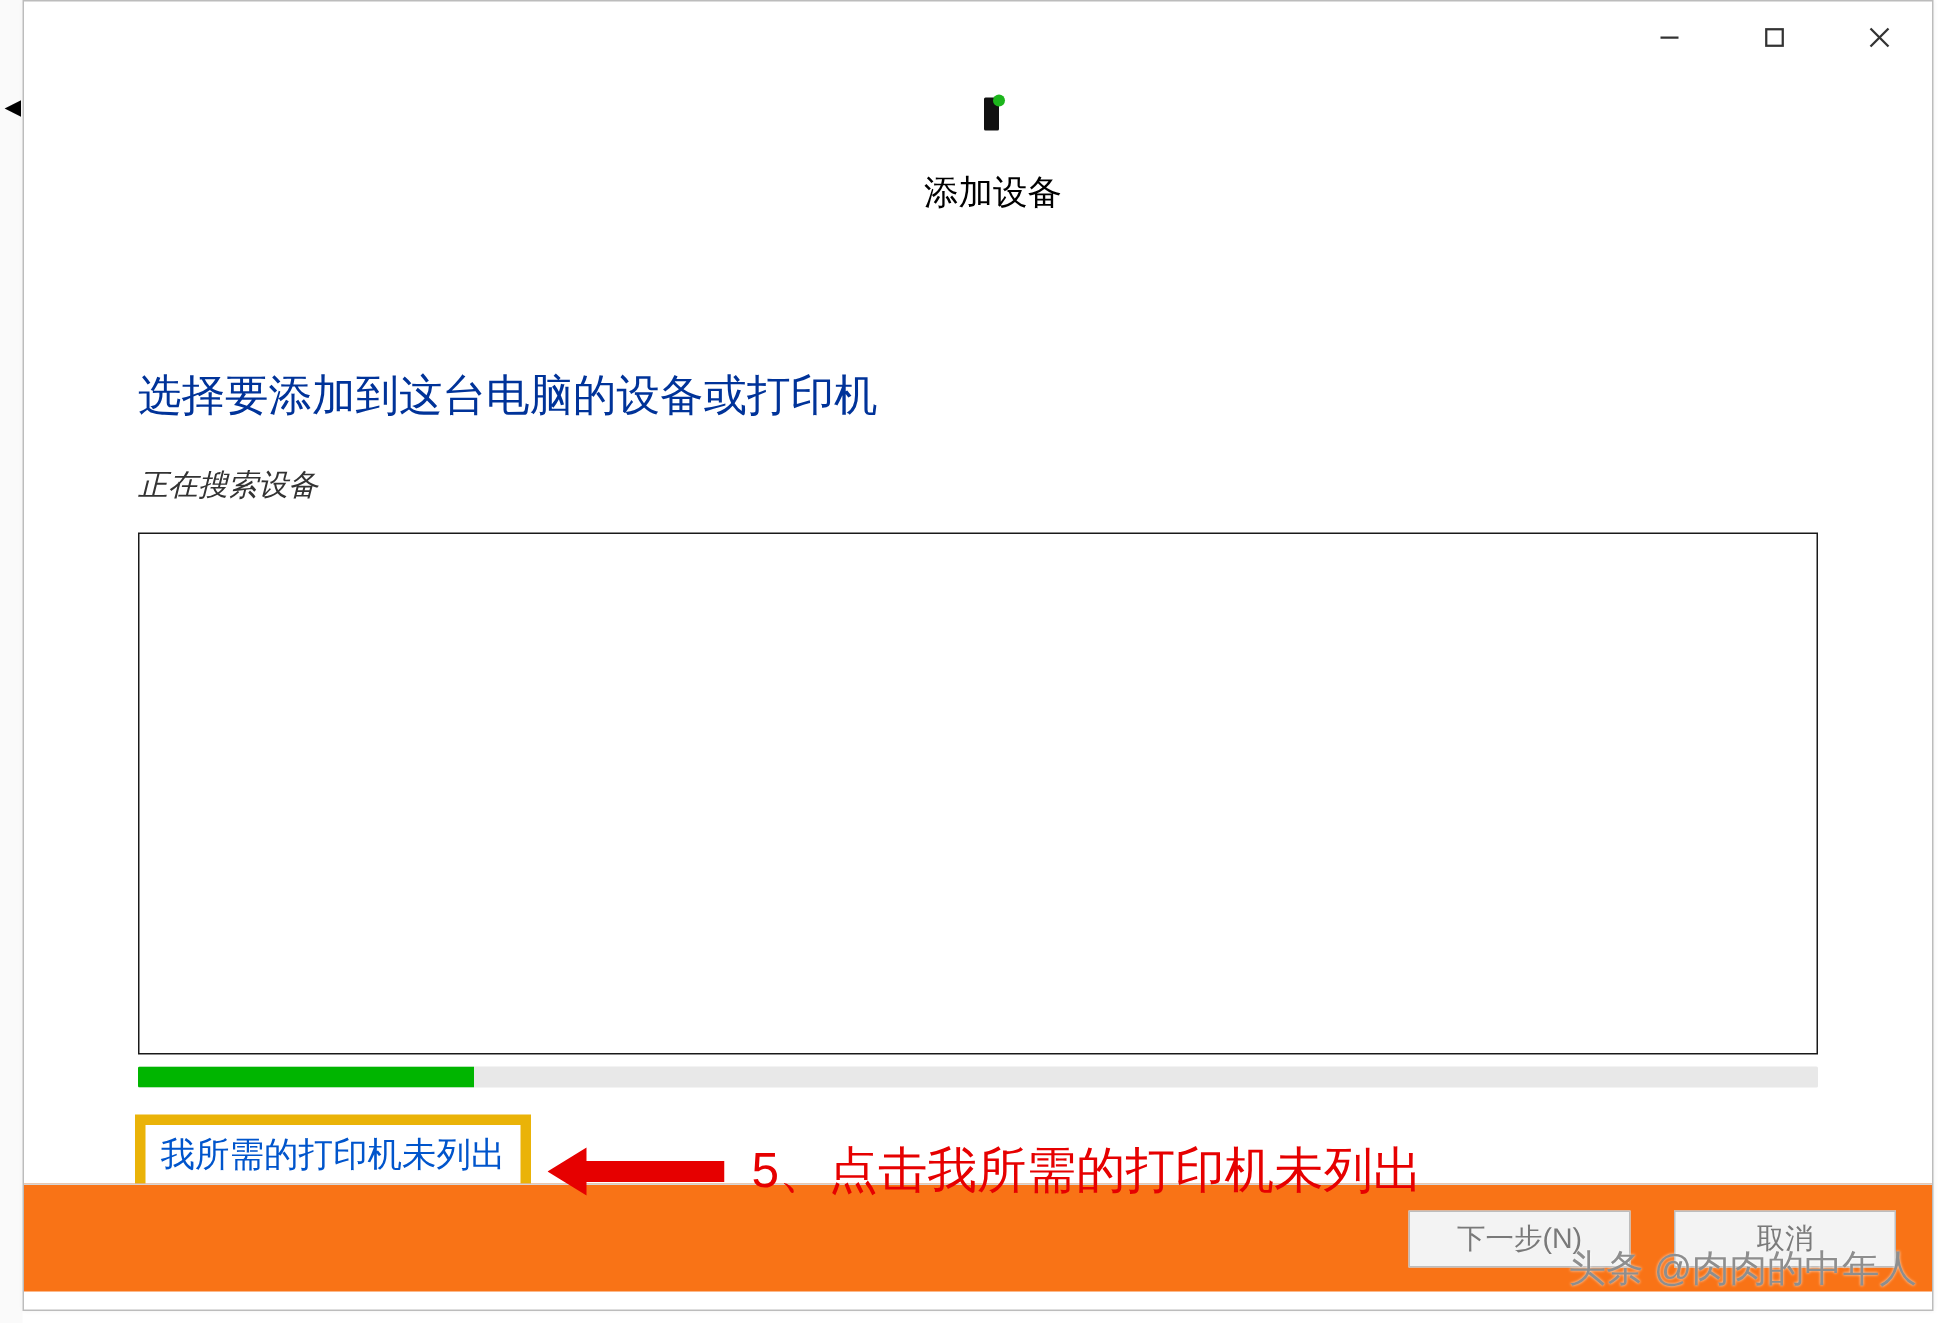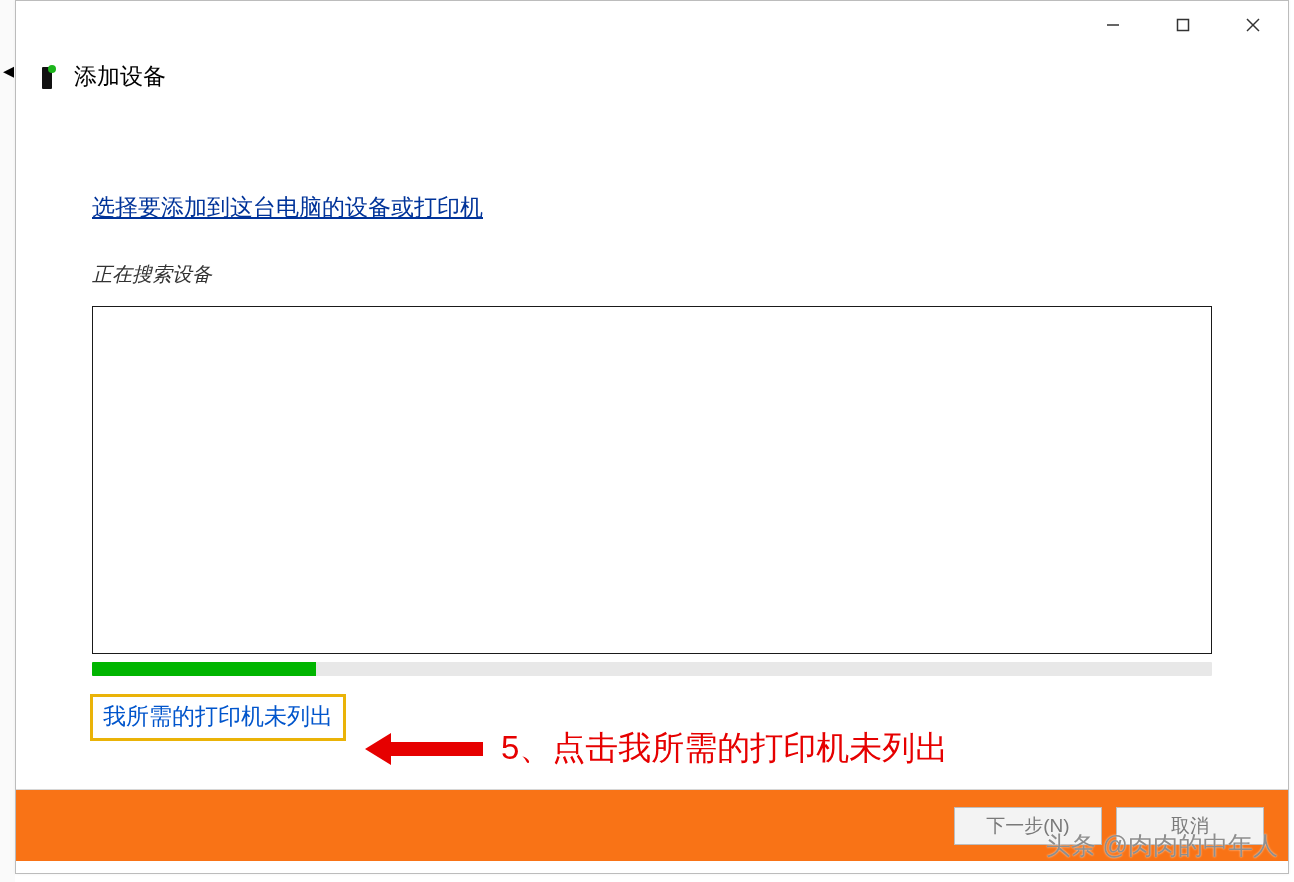--- a/index.html
+++ b/index.html
@@ -51,36 +51,36 @@
       justify-content: center;
       color: #444;
       font-size: 18px;
       user-select: none;
     }
     .titlebar-btn svg { display: block; }
     .header-row {
       display: flex;
       align-items: center;
       padding: 10px 0 0 20px;
-      gap: 14px;
+      gap: 24px;
+      flex-direction: column;
     }
     .device-icon { width: 24px; height: 28px; position: relative; }
     .window-title {
       font-size: 23px;
       color: #000;
     }
     .content {
       padding: 100px 76px 0 76px;
     }
     .heading {
-      font-size: 23px;
+      font-size: 29px;
       color: #003399;
       font-weight: 400;
-      margin-bottom: 38px;
-      text-decoration: underline;
+      margin-bottom: 26px;
     }
     .subheading {
       font-size: 20px;
       color: #333;
       margin-bottom: 18px;
       font-style: italic;
     }
     .device-list {
       border: 1px solid #1a1a1a;
       height: 348px;
@@ -97,33 +97,33 @@
     .progress-fill {
       position: absolute;
       left: 0;
       top: 0;
       height: 100%;
       background: #00b500;
     }
     .link-box {
       display: inline-block;
       margin-top: 18px;
-      border: 3px solid #eab308;
+      border: 7px solid #eab308;
       padding: 4px 10px 6px 10px;
       margin-left: -2px;
     }
     .link-text {
       font-size: 23px;
       color: #0055cc;
       cursor: pointer;
     }
     .annotation-row {
       position: absolute;
       left: 365px;
-      top: 726px;
+      top: 758px;
       display: flex;
       align-items: center;
     }
     .arrow-svg { display: block; }
     .annotation-text {
       font-size: 33px;
       color: #e60000;
       margin-left: 18px;
       white-space: nowrap;
     }
@@ -145,21 +145,21 @@
       min-width: 148px;
       height: 38px;
       border: 1px solid #bdbdbd;
       background: #f3f3f3;
       display: flex;
       align-items: center;
       justify-content: center;
       font-size: 19px;
       color: #797979;
     }
-    .footer-btn.secondary { color: #7a7a7a; }
+    .footer-btn.secondary { color: #7a7a7a; margin-left: 15px; }
     .watermark {
       position: absolute;
       right: 16px;
       bottom: 20px;
       font-size: 25px;
       color: #8e8e8e;
       text-shadow: 0 0 2px rgba(255,255,255,0.8);
       pointer-events: none;
       margin-top: 11px;
     }

